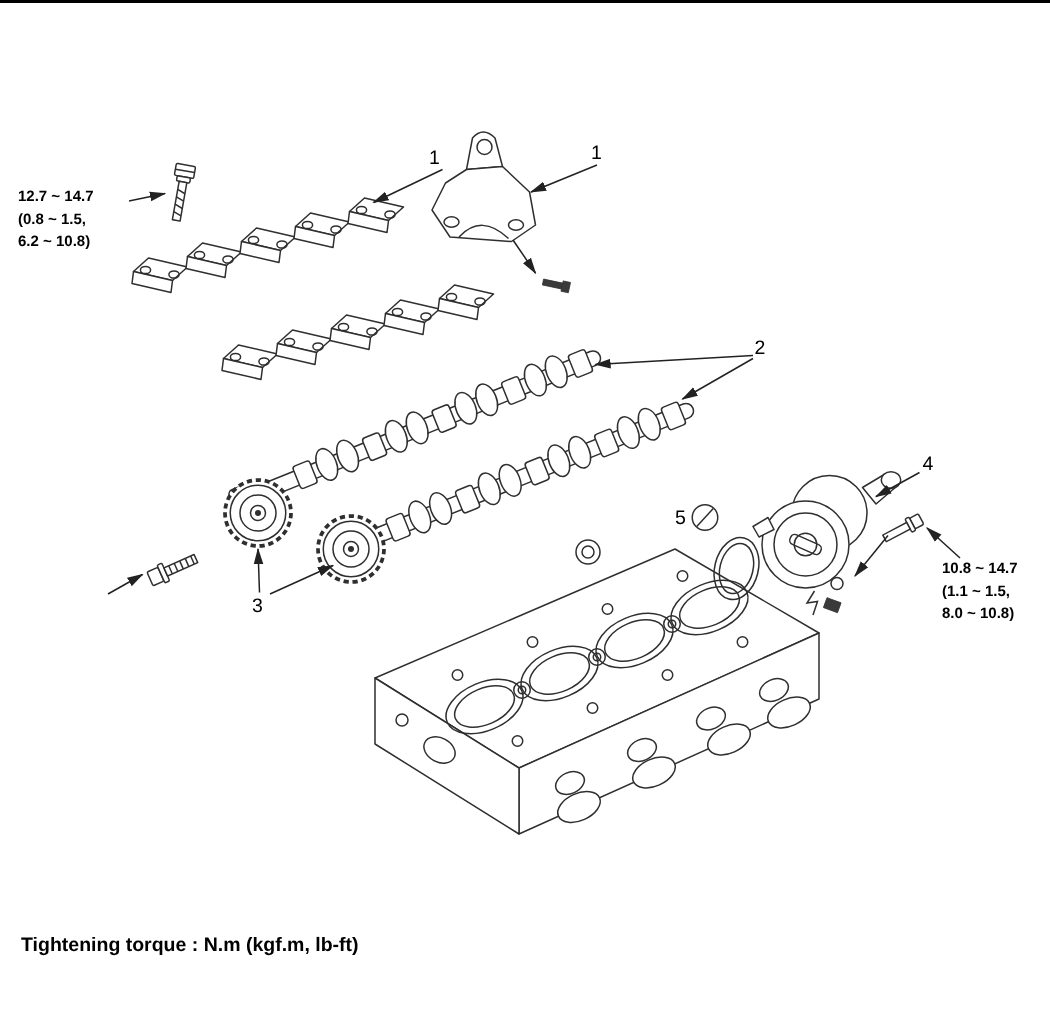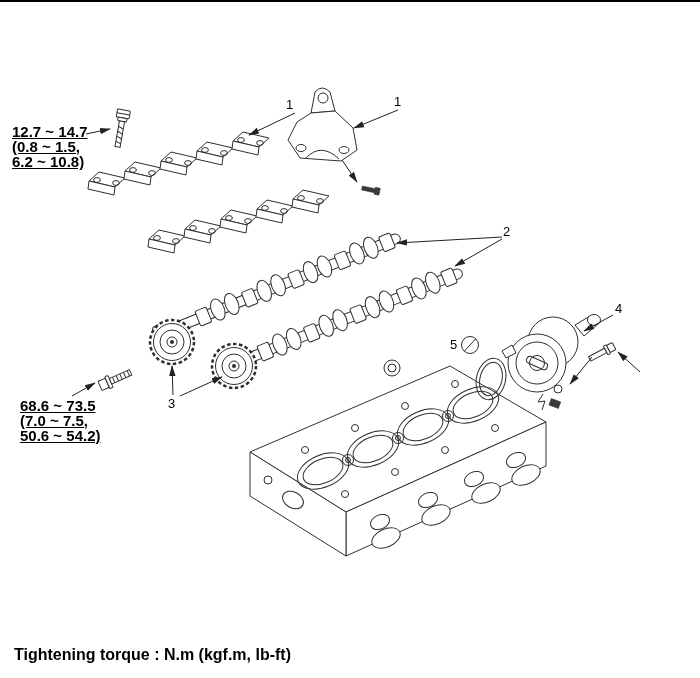--- a/index.html
+++ b/index.html
@@ -5,23 +5,23 @@
   * { margin:0; padding:0; box-sizing:border-box; }
   html,body { width:700px; height:678px; background:#ffffff; }
   body { font-family:"Liberation Sans", sans-serif; color:#000; position:relative; }
   .page { position:absolute; left:0; top:0; width:700px; height:678px; background:#fff; overflow:hidden; }
   .top-rule { position:absolute; left:0; top:0; width:700px; height:2px; background:#000; }
   svg.diagram { position:absolute; left:0; top:0; }
   svg .part { fill:#ffffff; stroke:#2f2f2f; stroke-width:1; stroke-linejoin:round; }
   svg .thin  { fill:none; stroke:#2f2f2f; stroke-width:1; }
   svg .dark  { fill:#3a3a3a; stroke:#2f2f2f; stroke-width:0.5; }
   svg .leader{ fill:none; stroke:#222; stroke-width:1; }
-  .torque { position:absolute; font-weight:bold; font-size:15px; line-height:15px; white-space:nowrap;text-decoration:underline; }
+  .torque { position:absolute; font-weight:bold; font-size:10px; line-height:15px; white-space:nowrap; }
   .callout { position:absolute; font-size:13px; font-weight:500; }
-  .footer  { position:absolute; left:14px; top:646px; font-weight:bold; font-size:16px; white-space:nowrap; }
+  .footer  { position:absolute; left:14px; top:622px; font-weight:bold; font-size:13px; white-space:nowrap; }
 </style>
 </head>
 <body>
 
 <div class="page">
   <div class="top-rule"></div>
 
   <svg class="diagram" width="700" height="678" viewBox="0 0 700 678">
     <defs>
       <marker id="arr" viewBox="0 0 12 8" refX="11" refY="4" markerWidth="11" markerHeight="8" orient="auto-start-reverse">
@@ -207,26 +207,26 @@
       <path class="leader" d="M592,357 L570,384" marker-end="url(#arr)"></path>
     </g>
   </svg>
 
   <div class="torque" style="left:12px; top:124px;">
     <div>12.7 ~ 14.7</div>
     <div>(0.8 ~ 1.5,</div>
     <div>6.2 ~ 10.8)</div>
   </div>
 
-  <div class="torque" style="left:20px; top:398px;">
-    <div>68.6 ~ 73.5</div>
-    <div>(7.0 ~ 7.5,</div>
-    <div>50.6 ~ 54.2)</div>
+
+  <div class="torque" style="left:628px; top:372px;">
+    <div>10.8 ~ 14.7</div>
+    <div>(1.1 ~ 1.5,</div>
+    <div>8.0 ~ 10.8)</div>
   </div>
-
 
   <div class="callout" style="left:286px; top:97px;">1</div>
   <div class="callout" style="left:394px; top:94px;">1</div>
   <div class="callout" style="left:503px; top:224px;">2</div>
   <div class="callout" style="left:168px; top:396px;">3</div>
   <div class="callout" style="left:615px; top:301px;">4</div>
   <div class="callout" style="left:450px; top:337px;">5</div>
 
   <div class="footer">Tightening torque : N.m (kgf.m, lb-ft)</div>
 </div>

